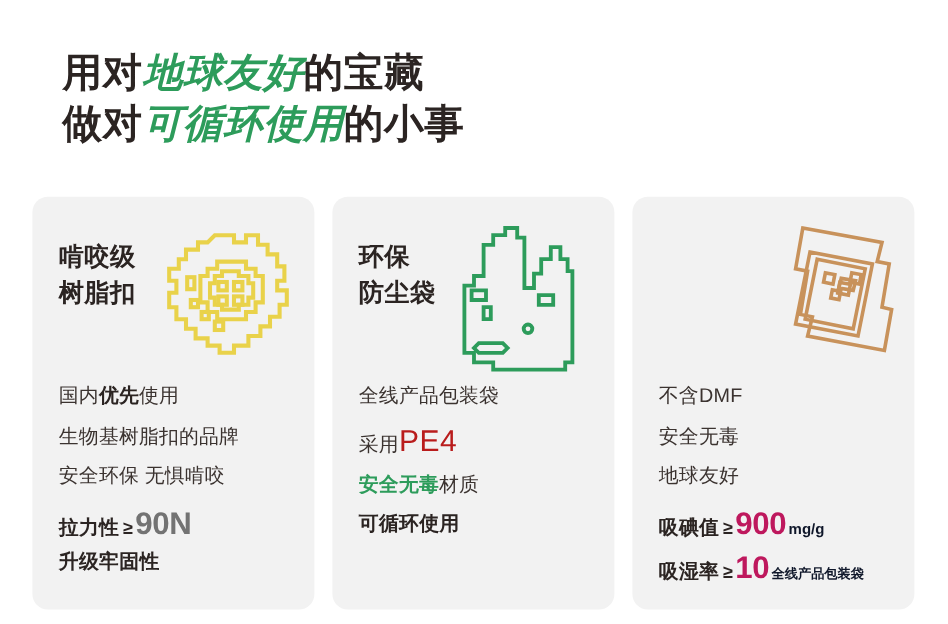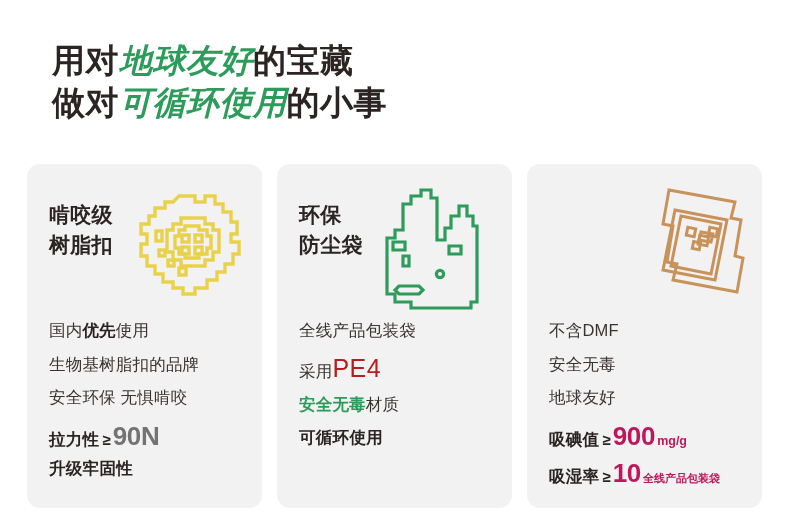--- a/index.html
+++ b/index.html
@@ -125,21 +125,21 @@
   .stat-val {
     font-size: 26px;
     font-weight: bold;
     color: #737373;
     letter-spacing: -0.3px;
   }
   .stat-val.tan { color: #be185d; margin-top: 40px; }
   .stat-unit {
     font-size: 12.5px;
     font-weight: bold;
-    color: #be185d;
+    color: #0f172a;
     margin-left: 2px;
   }
   .stat-unit.small { font-size: 11px; }
   .stat-sub {
     font-size: 16.5px;
     font-weight: bold;
     color: #2b2422;
     letter-spacing: 0.3px;
   }
 </style>

